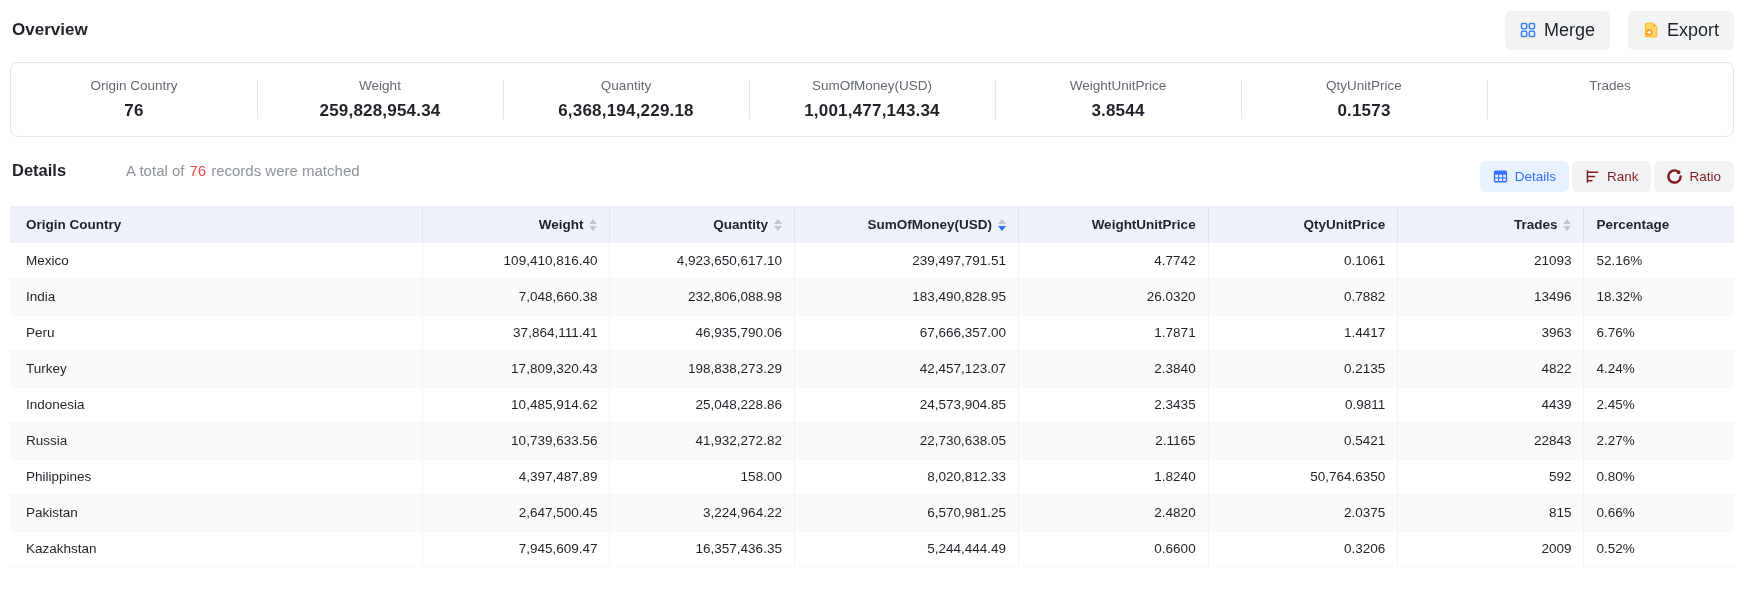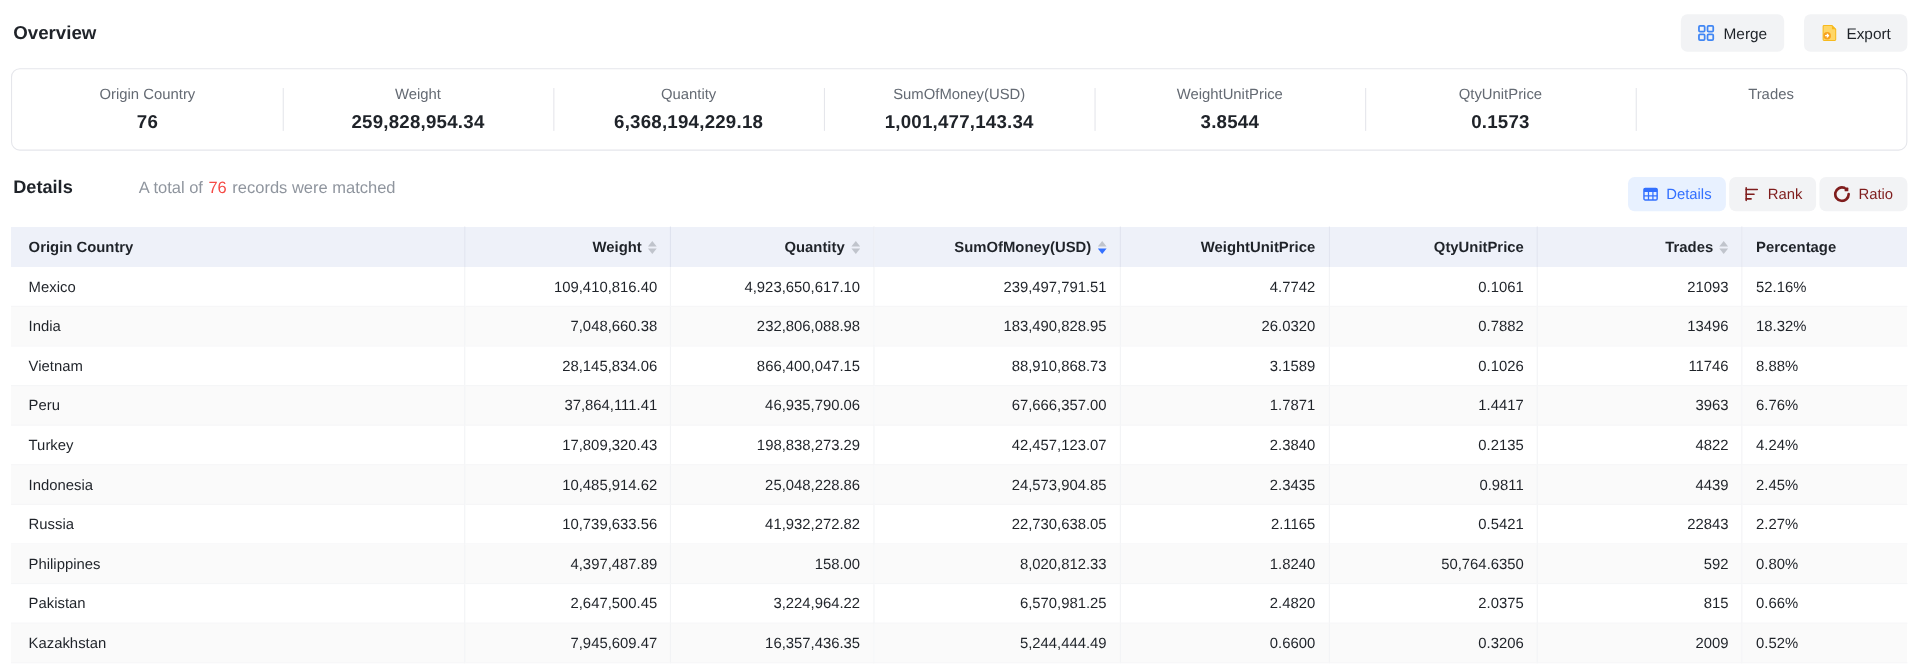--- a/index.html
+++ b/index.html
@@ -11,21 +11,21 @@
   }
   .page { padding:10px 16px 0 10px; }
 
   
   .topbar { display:flex; justify-content:space-between; align-items:center; height:40px; margin-bottom:12px; }
   .page-title { font-size:17px; font-weight:bold; padding-left:2px; }
   .topbar-actions { display:flex; gap:18px; }
   .btn {
     display:inline-flex; align-items:center; gap:8px;
     background:#f2f3f5; border:none; border-radius:6px;
-    padding:9px 15px; font-size:14px; color:#1f2329; cursor:pointer;
+    padding:9px 15px; font-size:18px; color:#1f2329; cursor:pointer;
     font-family:inherit;
   }
   .btn svg { display:block; }
 
   
   .stats-card {
     border:1px solid #e5e6eb; border-radius:8px;
     display:flex; align-items:stretch; padding:13px 0; margin-bottom:24px;
     background:#fff;
   }
@@ -267,30 +267,20 @@
           <td class="align-left">India</td>
           <td class="align-right">7,048,660.38</td>
           <td class="align-right">232,806,088.98</td>
           <td class="align-right">183,490,828.95</td>
           <td class="align-right">26.0320</td>
           <td class="align-right">0.7882</td>
           <td class="align-right">13496</td>
           <td class="align-left">18.32%</td>
         </tr>
         <tr>
-          <td class="align-left">Vietnam</td>
-          <td class="align-right">28,145,834.06</td>
-          <td class="align-right">866,400,047.15</td>
-          <td class="align-right">88,910,868.73</td>
-          <td class="align-right">3.1589</td>
-          <td class="align-right">0.1026</td>
-          <td class="align-right">11746</td>
-          <td class="align-left">8.88%</td>
-        </tr>
-        <tr>
           <td class="align-left">Peru</td>
           <td class="align-right">37,864,111.41</td>
           <td class="align-right">46,935,790.06</td>
           <td class="align-right">67,666,357.00</td>
           <td class="align-right">1.7871</td>
           <td class="align-right">1.4417</td>
           <td class="align-right">3963</td>
           <td class="align-left">6.76%</td>
         </tr>
         <tr>

